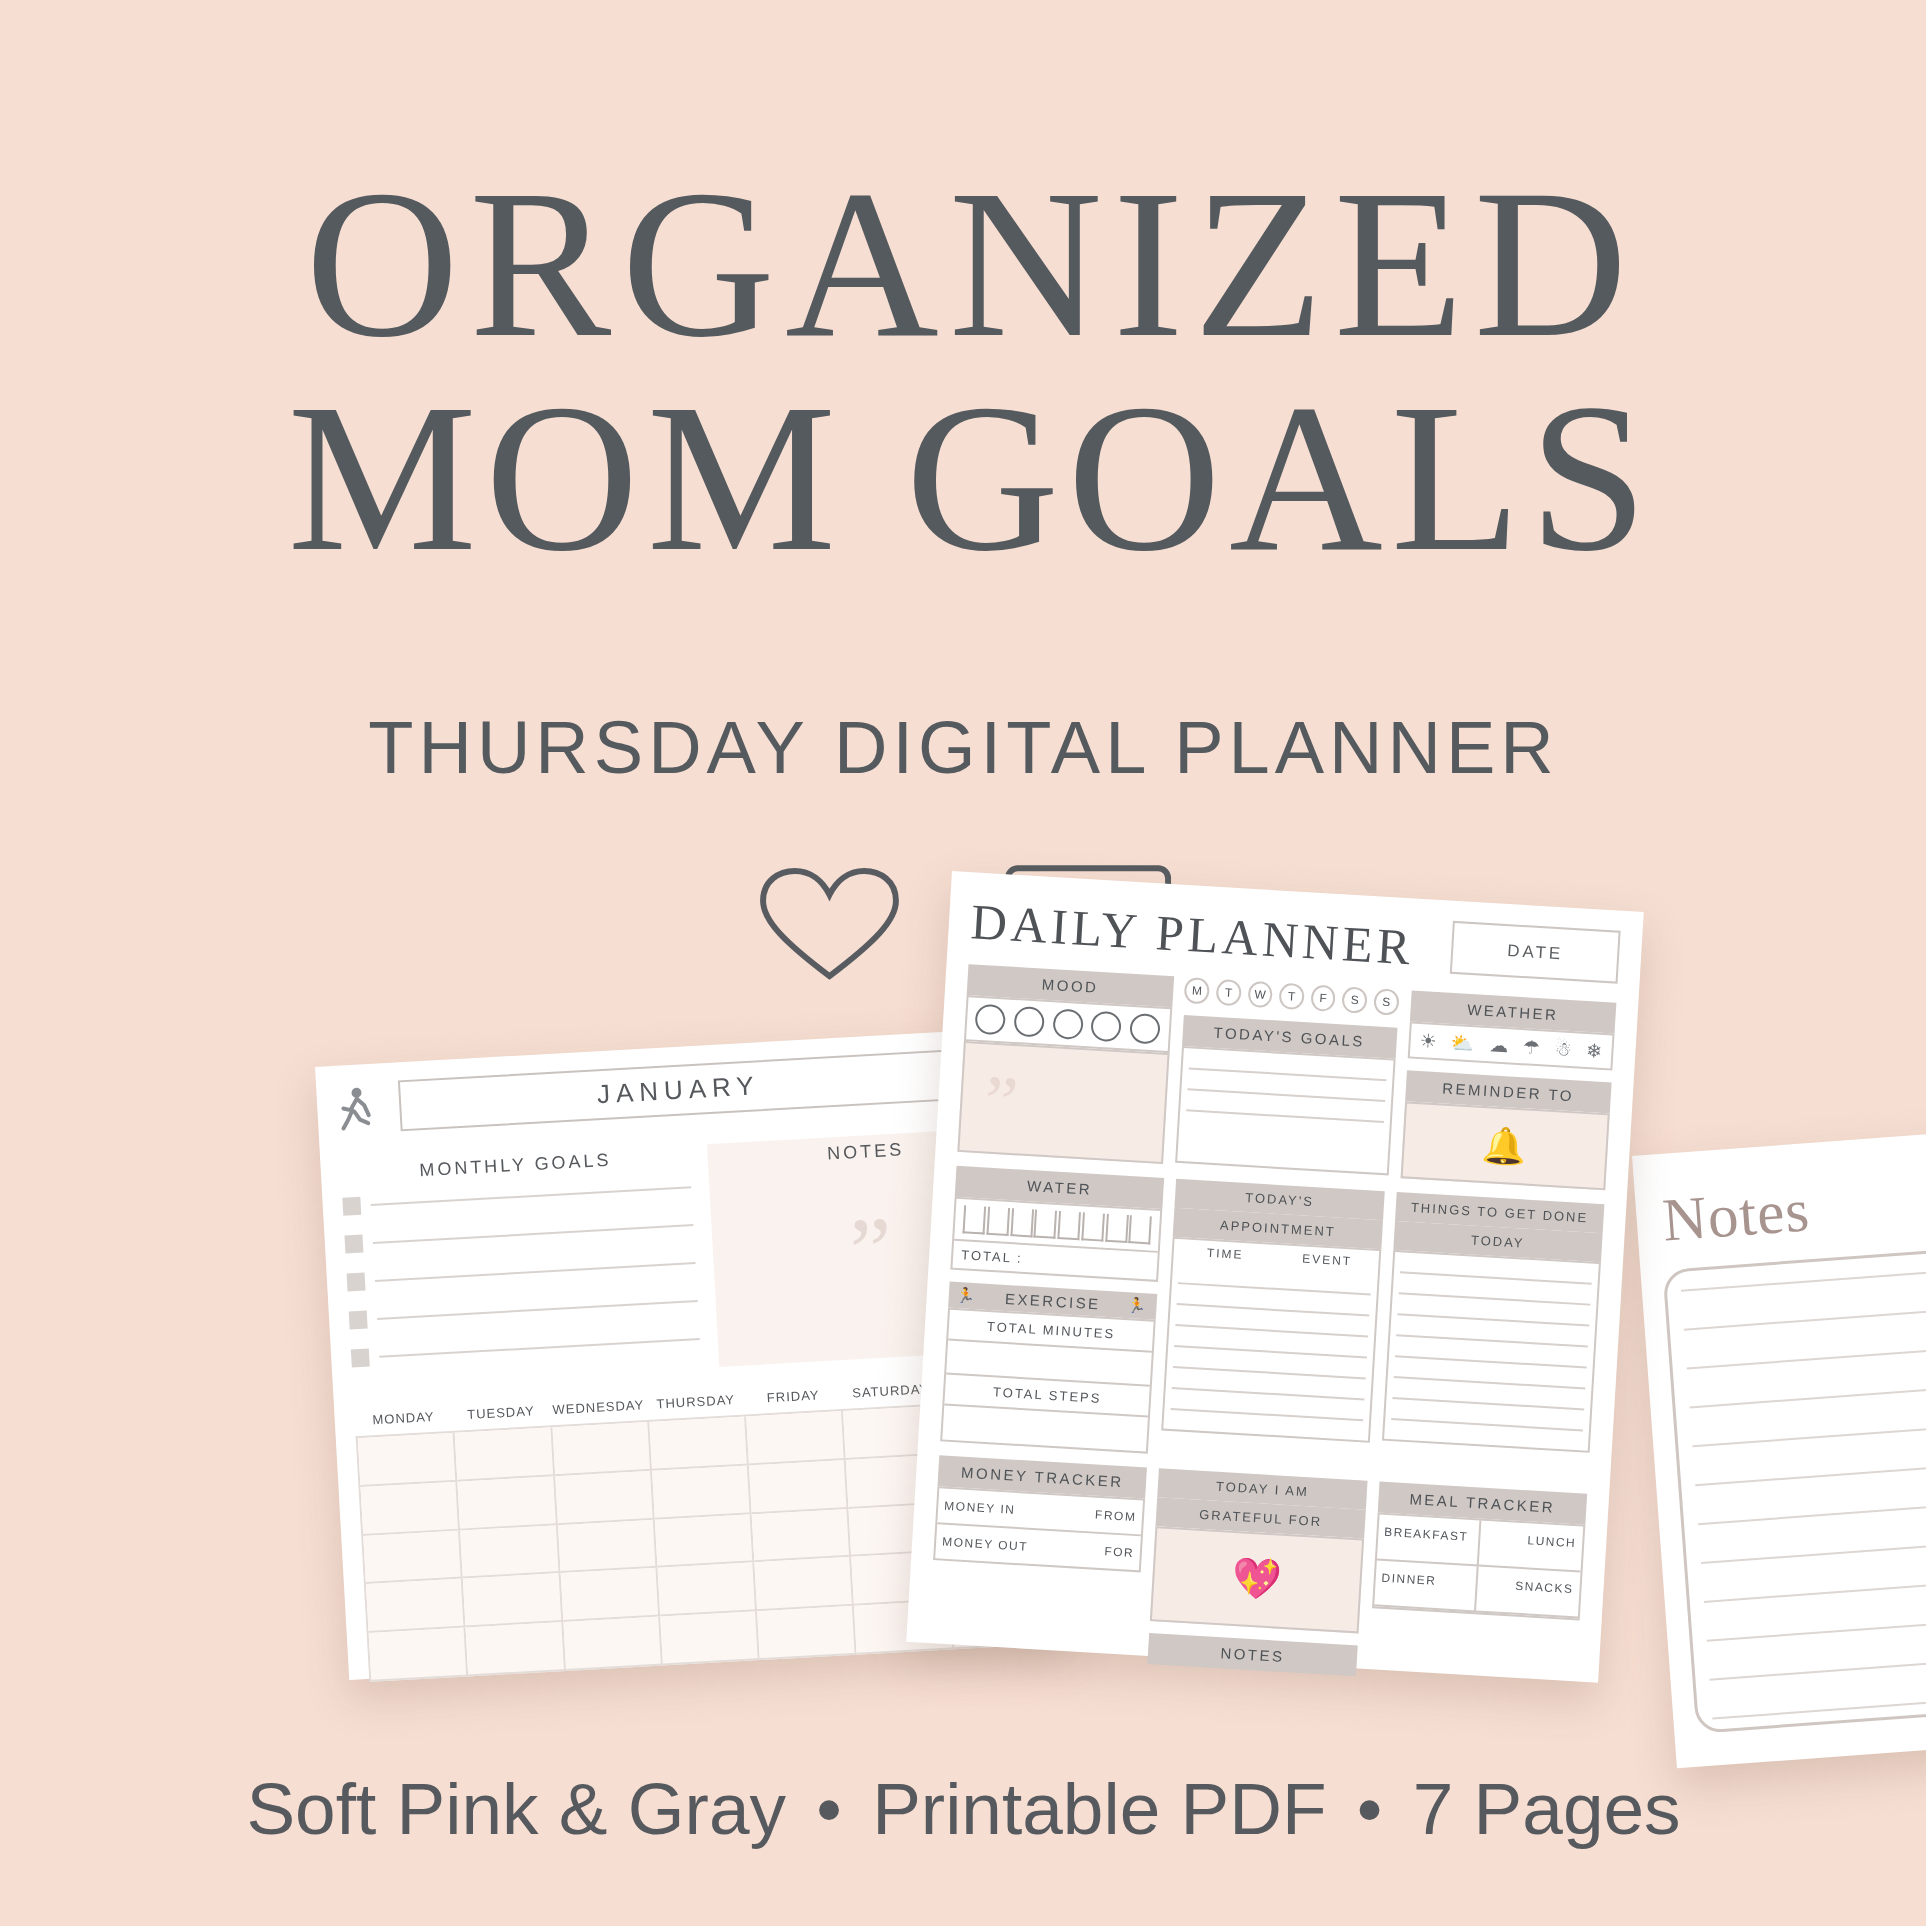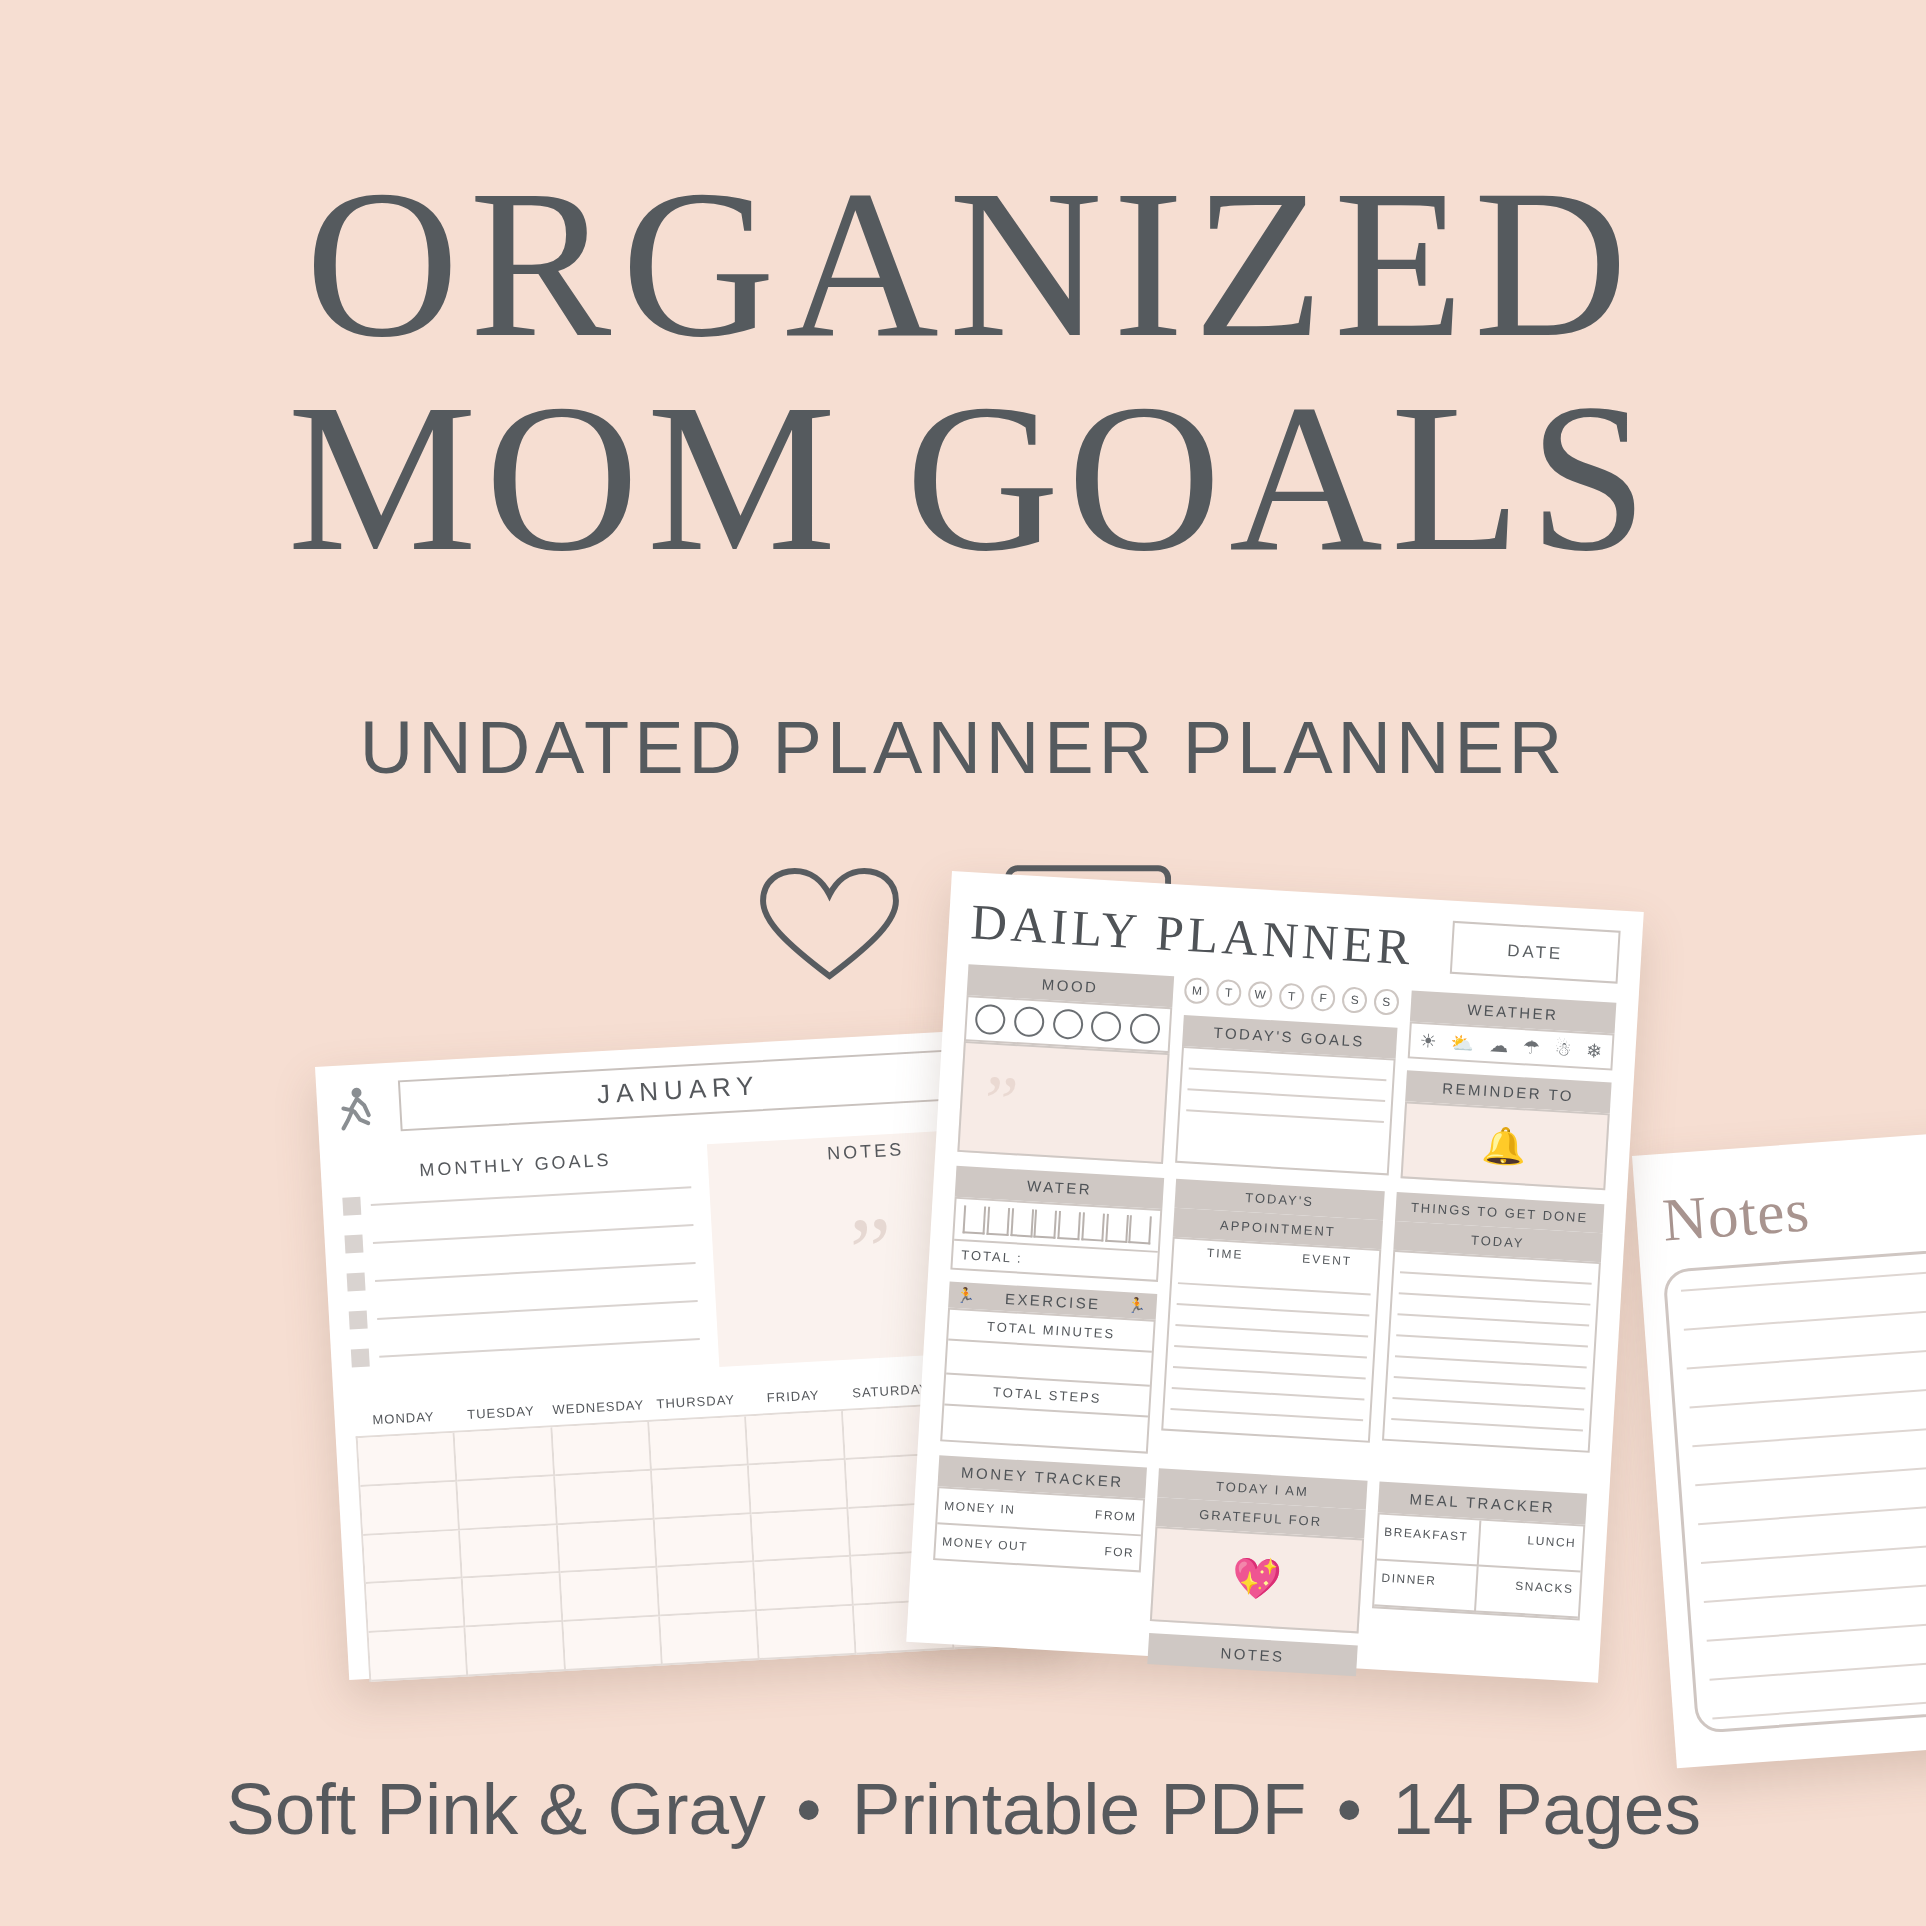--- a/index.html
+++ b/index.html
@@ -164,21 +164,21 @@
 </style>
 </head>
 <body>
 
 <div class="stage">
 
   <div class="headline">
     <div class="h-line1">ORGANIZED</div>
     <div class="h-line2">MOM GOALS</div>
   </div>
-  <div class="subhead">UNDATED PLANNER PLANNER</div>
+  <div class="subhead">THURSDAY DIGITAL PLANNER</div>
 
   <div class="icon-row">
     <span>
       <svg width="149" height="119" viewBox="0 0 150 120">
         <path d="M75 112 C 30 78 8 56 8 36 C 8 16 24 6 40 6 C 56 6 68 16 75 30 C 82 16 94 6 110 6 C 126 6 142 16 142 36 C 142 56 120 78 75 112 Z" fill="none" stroke="#585c60" stroke-width="6"></path>
       </svg>
     </span>
     <span>
       <svg width="170" height="123" viewBox="0 0 172 124">
         <rect x="5" y="5" width="162" height="114" rx="10" fill="none" stroke="#585c60" stroke-width="6"></rect>
@@ -482,17 +482,17 @@
       </div>
       <div class="col c3"></div>
     </div>
   </div>
 
   <div class="footer">
     <span>Soft Pink &amp; Gray</span>
     <span class="dot">•</span>
     <span>Printable PDF</span>
     <span class="dot">•</span>
-    <span>14 Pages</span>
+    <span>7 Pages</span>
   </div>
 
 </div>
 
 
 </body></html>

